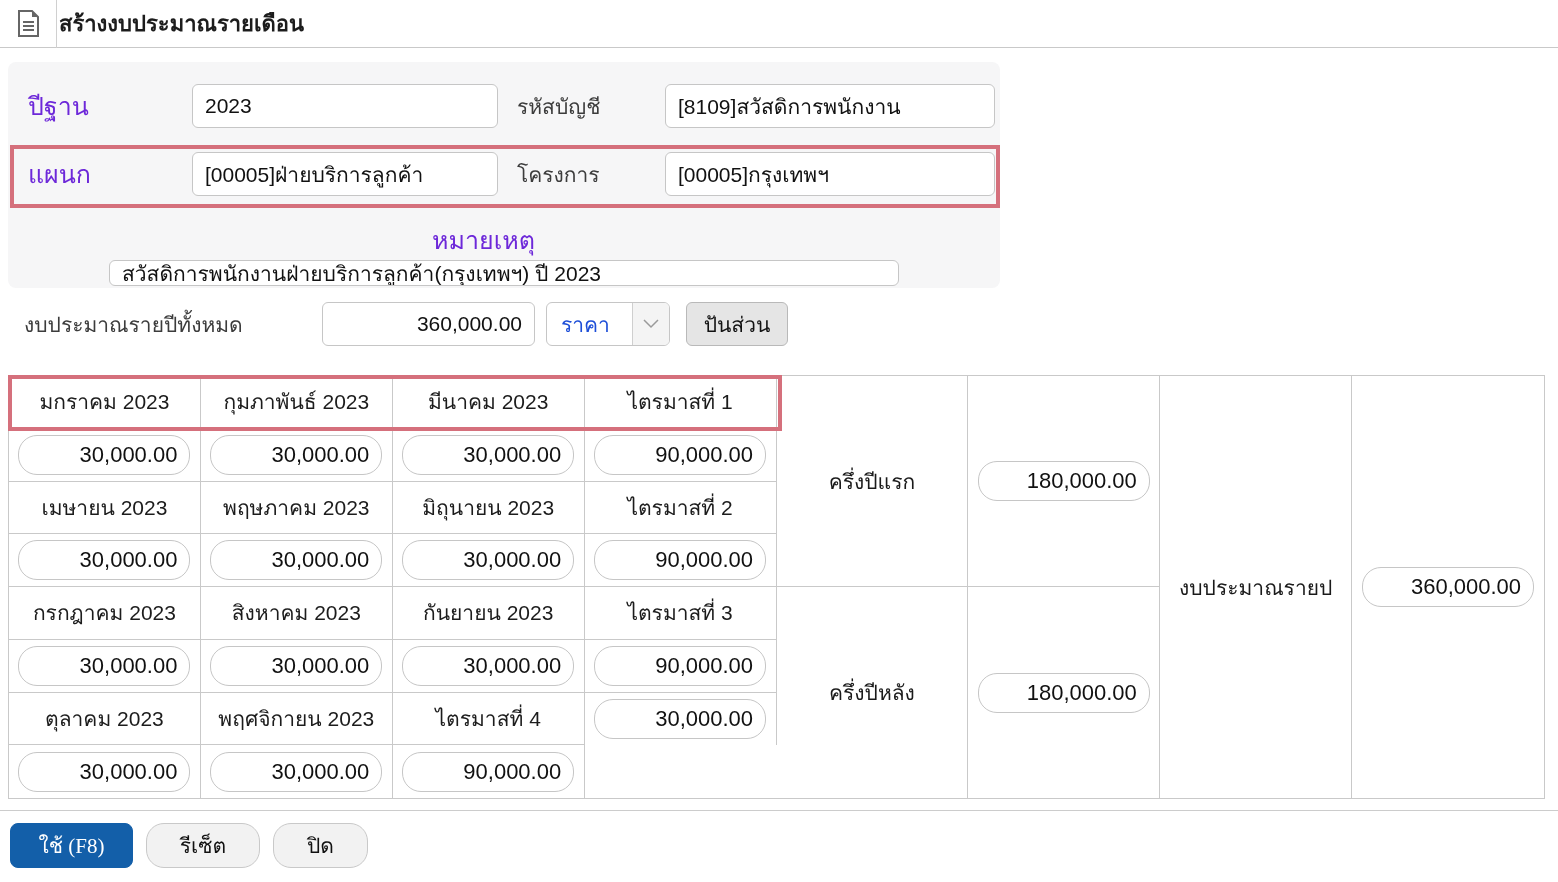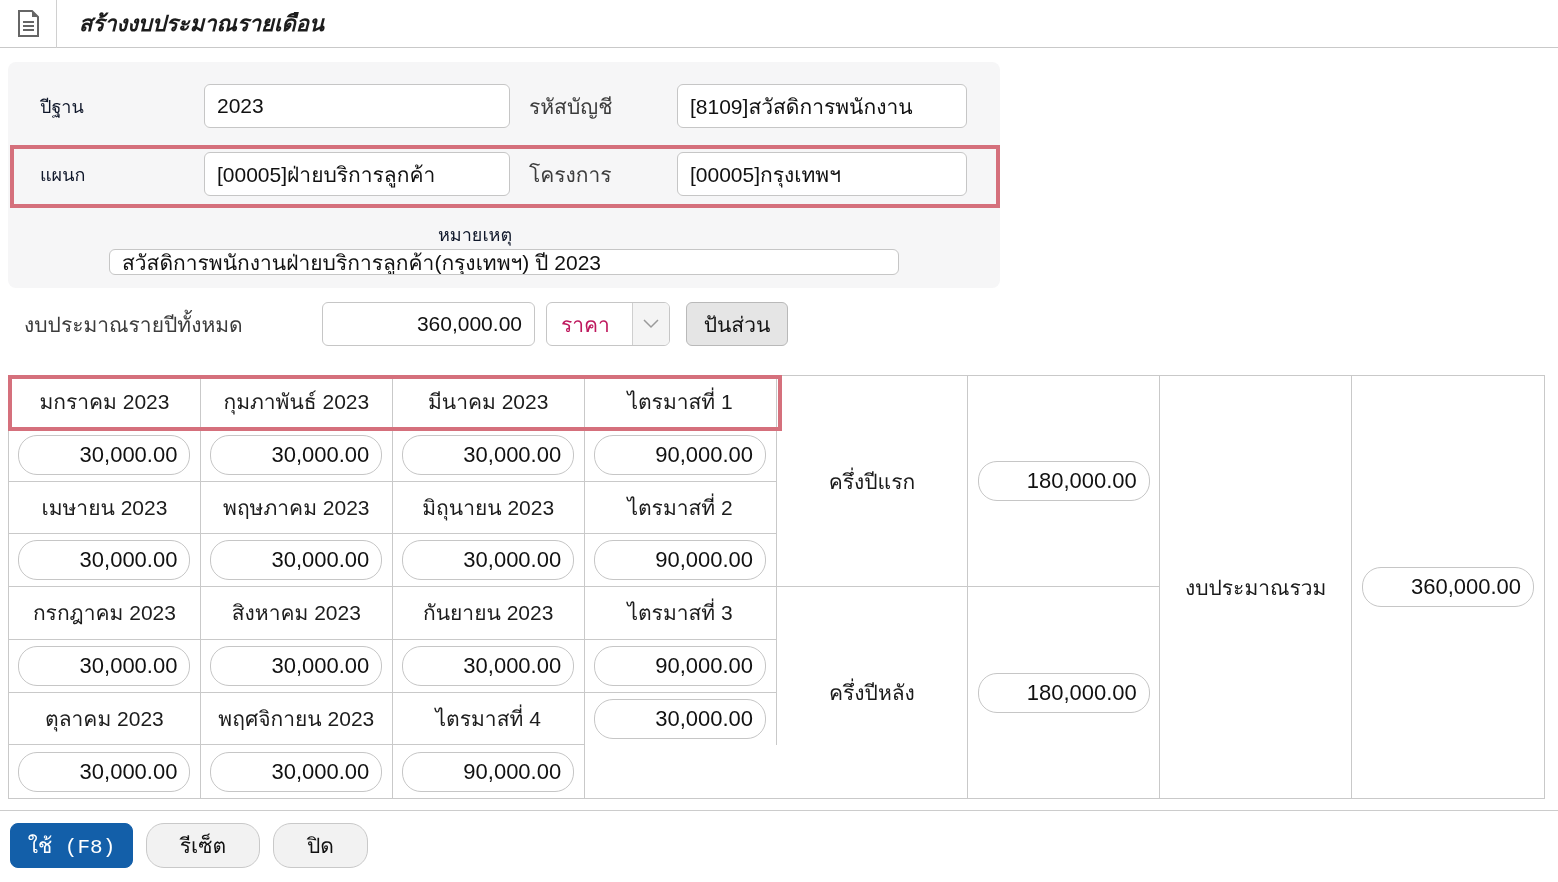--- a/index.html
+++ b/index.html
@@ -7,50 +7,50 @@
   body {
     width:1558px; height:882px; background:#ffffff;
     font-family:"Liberation Sans", sans-serif; color:#1a1a1a;
     overflow:hidden;
   }
 
   
   .titlebar { height:48px; border-bottom:1px solid #c9c9c9; display:flex; align-items:center; }
   .doc-icon { margin-left:17px; display:flex; align-items:center; }
   .titlebar-divider { width:1px; height:48px; background:#d0d0d0; margin-left:16px; }
-  .page-title { margin-left:22px; font-size:22px; font-weight:600; color:#1c1c1c;font-style:italic; }
+  .page-title { margin-left:2px; font-size:22px; font-weight:600; color:#1c1c1c; }
 
   
   .form-panel {
     position:relative; margin:14px 0 0 8px; width:992px;
     background:#f6f6f7; border-radius:8px; padding:22px 0 24px 0;
   }
   .form-row { display:flex; align-items:center; height:44px; margin-bottom:24px; }
   .form-row:last-child { margin-bottom:0;flex-direction:column; }
-  .form-label { margin-left:32px; width:164px; font-size:18px; color:#0f172a; }
+  .form-label { margin-left:20px; width:164px; font-size:25px; color:#6d28d9; }
   .form-label-2 { margin-left:19px; width:148px; font-size:21px; color:#3c3c3c; }
   .text-input {
     height:44px; border:1px solid #c6c6c6; border-radius:6px; background:#fff;
     font-family:inherit; font-size:21px; color:#111; padding:0 12px; outline:none;
   }
-  .w-306 { width:306px; } .w-330 { width:290px; } .w-790 { width:790px; }
+  .w-306 { width:306px; } .w-330 { width:330px; } .w-790 { width:790px; }
   .red-outline-form {
     position:absolute; left:2px; top:83px; width:990px; height:63px;
     border:4px solid #d5707c; pointer-events:none; z-index:2;
   }
 
   
   .budget-row { display:flex; align-items:center; height:44px; margin-top:14px; }
   .budget-label { margin-left:24px; width:298px; font-size:21px; color:#3c3c3c; }
   .budget-input { width:213px; text-align:right; }
   .mode-select {
     margin-left:11px; width:124px; height:44px; display:flex; align-items:stretch;
     border:1px solid #c6c6c6; border-radius:6px; background:#fff; overflow:hidden; cursor:pointer;
   }
-  .mode-select-value { flex:1; display:flex; align-items:center; padding-left:14px; font-size:21px; color:#be185d; }
+  .mode-select-value { flex:1; display:flex; align-items:center; padding-left:14px; font-size:21px; color:#1d4ed8; }
   .mode-select-arrow { width:37px; border-left:1px solid #cfcfcf; background:#f4f4f4; display:flex; align-items:center; justify-content:center; }
   .allocate-btn {
     margin-left:16px; width:102px; height:44px; background:#e5e5e5;
     border:1px solid #b9b9b9; border-radius:6px; font-family:inherit; font-size:21px; color:#111; cursor:pointer;
   }
 
   
   .month-table {
     position:relative; margin:29px 0 0 8px; width:1537px; height:424px;
     display:grid; grid-template-columns:repeat(8,1fr); grid-template-rows:repeat(8,1fr);
@@ -74,21 +74,21 @@
   .total-label-cell { grid-column:7; grid-row:1/9; font-size:21px; }
   .total-input-cell { grid-column:8; grid-row:1/9; }
   .red-outline-table {
     position:absolute; left:-1px; top:-1px; width:774px; height:56px;
     border:4px solid #d5707c; pointer-events:none; z-index:2;
   }
 
   
   .footer-divider { margin-top:11px; height:1px; background:#cccccc; }
   .footer { display:flex; align-items:center; margin:12px 0 0 10px; }
-  .btn { height:45px; font-family:Liberation Mono, monospace; font-size:21px; cursor:pointer; }
+  .btn { height:45px; font-family:Liberation Serif, serif; font-size:21px; cursor:pointer; }
   .btn-primary { width:123px; background:#135fa9; color:#ffffff; border:1px solid #135fa9; border-radius:8px; }
   .btn-secondary { margin-left:13px; background:#f2f2f2; color:#111; border:1px solid #c9c9c9; border-radius:18px; }
   .btn-reset { width:114px; } .btn-close { width:95px; }
 </style>
 </head>
 <body>
 
 <div class="titlebar">
   <span class="doc-icon">
     <svg width="23" height="27" viewBox="0 0 23 27">
@@ -146,21 +146,21 @@
   <div class="mcell month-name">มกราคม 2023</div>
   <div class="mcell month-name">กุมภาพันธ์ 2023</div>
   <div class="mcell month-name">มีนาคม 2023</div>
   <div class="mcell month-name">ไตรมาสที่ 1</div>
 
   <div class="mcell span-half-label rows-1-4">ครึ่งปีแรก</div>
   <div class="mcell span-half-input rows-1-4">
     <input class="num-input" value="180,000.00" style="">
   </div>
 
-  <div class="mcell total-label-cell no-b">งบประมาณรวม</div>
+  <div class="mcell total-label-cell no-b">งบประมาณรายป</div>
   <div class="mcell total-input-cell no-b no-r">
     <input class="num-input" value="360,000.00" style="">
   </div>
 
   <div class="mcell">
       <input class="num-input" value="30,000.00" style="">
     </div>
   <div class="mcell">
       <input class="num-input" value="30,000.00" style="">
     </div>

